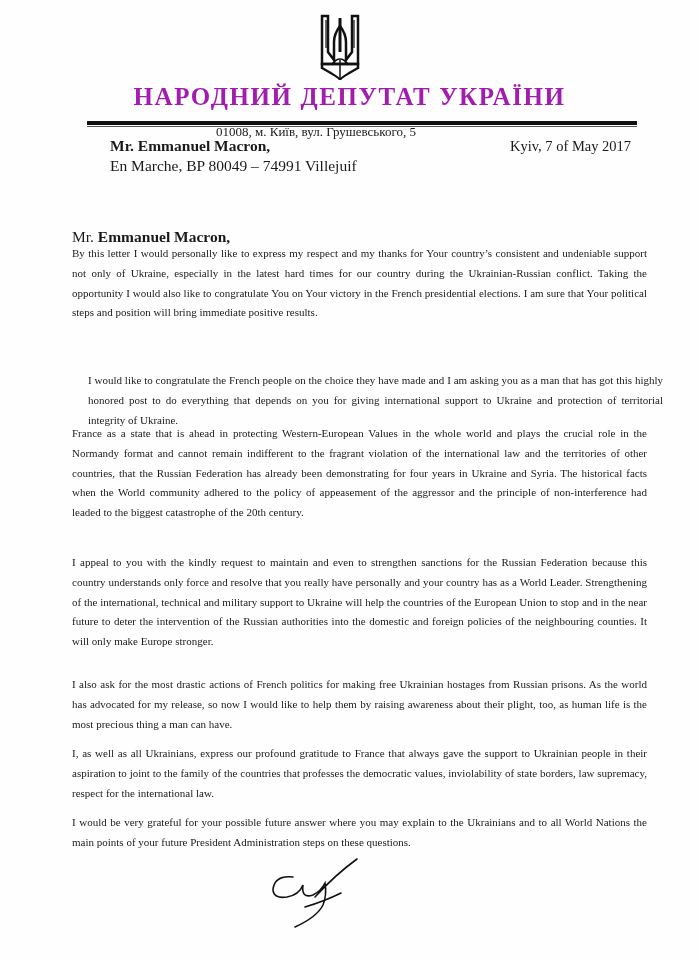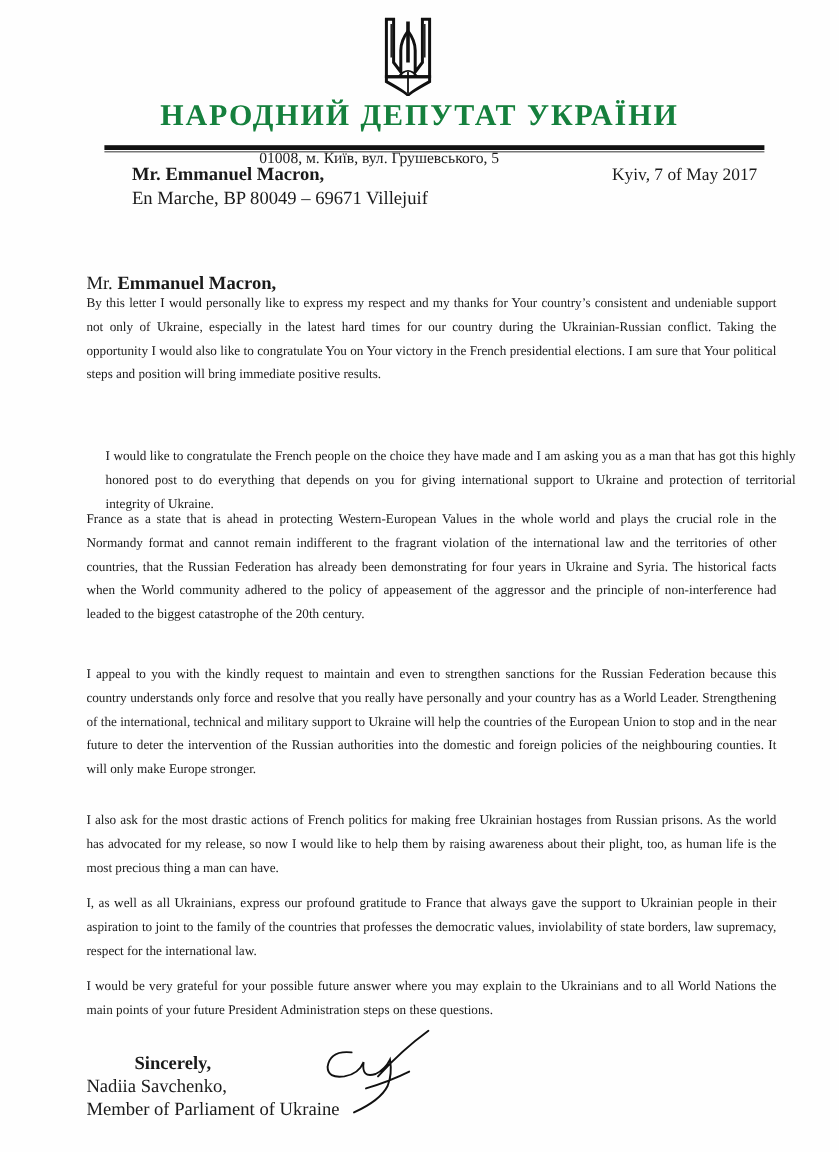--- a/index.html
+++ b/index.html
@@ -1,21 +1,21 @@
 <!DOCTYPE html>
 <html><head>
 <meta charset="utf-8">
 <style>
   html, body { margin: 0; padding: 0; background: #ffffff; }
   body { width: 699px; height: 960px; position: relative; overflow: hidden;
          font-family: "Liberation Serif", "DejaVu Serif", serif; color: #1a1a1a; }
   .page { position: absolute; left: 0; top: 0; width: 699px; height: 960px; background: #fefefe; }
   .emblem { position: absolute; left: 318px; top: 12px; width: 44px; height: 70px; }
   .heading { position: absolute; left: 0; width: 699px; top: 83px; text-align: center;
-             font-weight: bold; font-size: 25px; letter-spacing: 1.6px; color: #15803d; }
+             font-weight: bold; font-size: 25px; letter-spacing: 1.6px; color: #a21caf; }
   .rule-thick { position: absolute; left: 87px; top: 121px; width: 550px; height: 4px; background: #111; }
   .rule-thin { position: absolute; left: 87px; top: 126px; width: 550px; height: 1px; background: #555; }
   .address-ua { position: absolute; left: 216px; top: 124px; font-size: 13px; text-align: right; }
   .recipient { position: absolute; left: 110px; top: 136px; font-size: 15.5px; line-height: 20px; }
   .recipient .b { font-weight: bold; }
   .date { position: absolute; left: 510px; top: 138px; font-size: 14.5px; font-weight: normal; }
   .salutation { position: absolute; left: 72px; top: 228px; font-size: 15.5px; }
   .salutation .b { font-weight: bold; }
   .para { position: absolute; left: 72px; width: 575px; font-size: 11px; line-height: 19.8px;
           text-align: justify; }
@@ -36,38 +36,33 @@
     <path d="M8 8 L8 36 M36 8 L36 36" stroke="#111" stroke-width="1.2"></path>
   </svg>
 
   <div class="heading">НАРОДНИЙ ДЕПУТАТ УКРАЇНИ</div>
   <div class="rule-thick"></div>
   <div class="rule-thin"></div>
   <div class="address-ua">01008,  м. Київ, вул. Грушевського, 5</div>
 
   <div class="recipient">
     <div class="b"><span>Mr.  </span><span>Emmanuel Macron,</span></div>
-    <div>En Marche, BP 80049 – 69671 Villejuif</div>
+    <div>En Marche, BP 80049 – 74991 Villejuif</div>
   </div>
 
   <div class="date">Kyiv, 7 of  May  2017</div>
 
   <div class="salutation"><span>Mr.  </span><span class="b">Emmanuel Macron,</span></div>
 
   <p class="para" style="top:244px;margin:0;">By this letter I would personally like to express my respect and my thanks for Your country’s consistent and undeniable support not only of Ukraine, especially in the latest hard times for our country during the Ukrainian-Russian conflict. Taking the opportunity I would also like to congratulate You on Your victory in the French presidential elections. I am sure that Your political steps and position will bring immediate positive results.</p>
   <p class="para" style="top:355px;margin:16px;">I would like to congratulate the French people on the choice they have made and I am asking you as a man that has got this highly honored post to do everything that depends on you for giving international support to Ukraine and protection of territorial integrity of Ukraine.</p>
   <p class="para" style="top:424px;margin:0;">France as a state that is ahead in protecting Western-European Values in the whole world and plays the crucial role in the Normandy format and  cannot remain indifferent to the fragrant violation of the international law and the territories of other countries, that the Russian Federation has already been demonstrating  for four years in Ukraine and Syria. The historical facts when the World community adhered to the policy of appeasement of the aggressor and the principle of non-interference had leaded to the biggest catastrophe of the 20th century.</p>
   <p class="para" style="top:553px;margin:0;">I appeal to you with the kindly request to maintain and even to strengthen sanctions for the Russian Federation because this country understands only force and resolve that you really have personally and your country has as a World Leader. Strengthening of the international, technical and military support to Ukraine will help the countries of the European Union to stop and in the near future to deter the intervention of the Russian authorities into the domestic and foreign policies of the neighbouring counties. It will only make Europe stronger.</p>
   <p class="para" style="top:744px;margin:0;">I, as well as all Ukrainians, express our profound gratitude to France that always gave the support to Ukrainian people in their aspiration to joint to the family of the countries that professes the democratic values, inviolability of state borders, law supremacy, respect for the international law.</p>
   <p class="para" style="top:675px;margin:0;">I also ask for the most drastic actions of French politics for making free Ukrainian hostages from Russian prisons. As the world has advocated for my release, so now I would like to help them by raising awareness about their plight, too, as human life is the most precious thing a man can have.</p>
   <p class="para" style="top:813px;margin:0;">I would be very grateful for your possible future answer where you may explain to the Ukrainians and to all World Nations the main points of your future President Administration steps on these questions.</p>
 
-  <div class="closing">
-    <span class="b">Sincerely,</span>
-    <div>Nadiia Savchenko,</div>
-    <div>Member of Parliament of Ukraine</div>
-  </div>
 
   <svg class="signature" viewBox="0 0 100 80">
     <path d="M28 22 Q10 20 8 34 Q8 44 22 42 Q34 40 38 30 Q36 44 48 40 Q56 36 60 28 Q62 40 58 50 Q52 62 30 72 M50 42 Q70 20 92 4 M40 52 Q60 46 76 38" fill="none" stroke="#111" stroke-width="1.6" stroke-linecap="round"></path>
   </svg>
 
 </div>
 
 </body></html>

